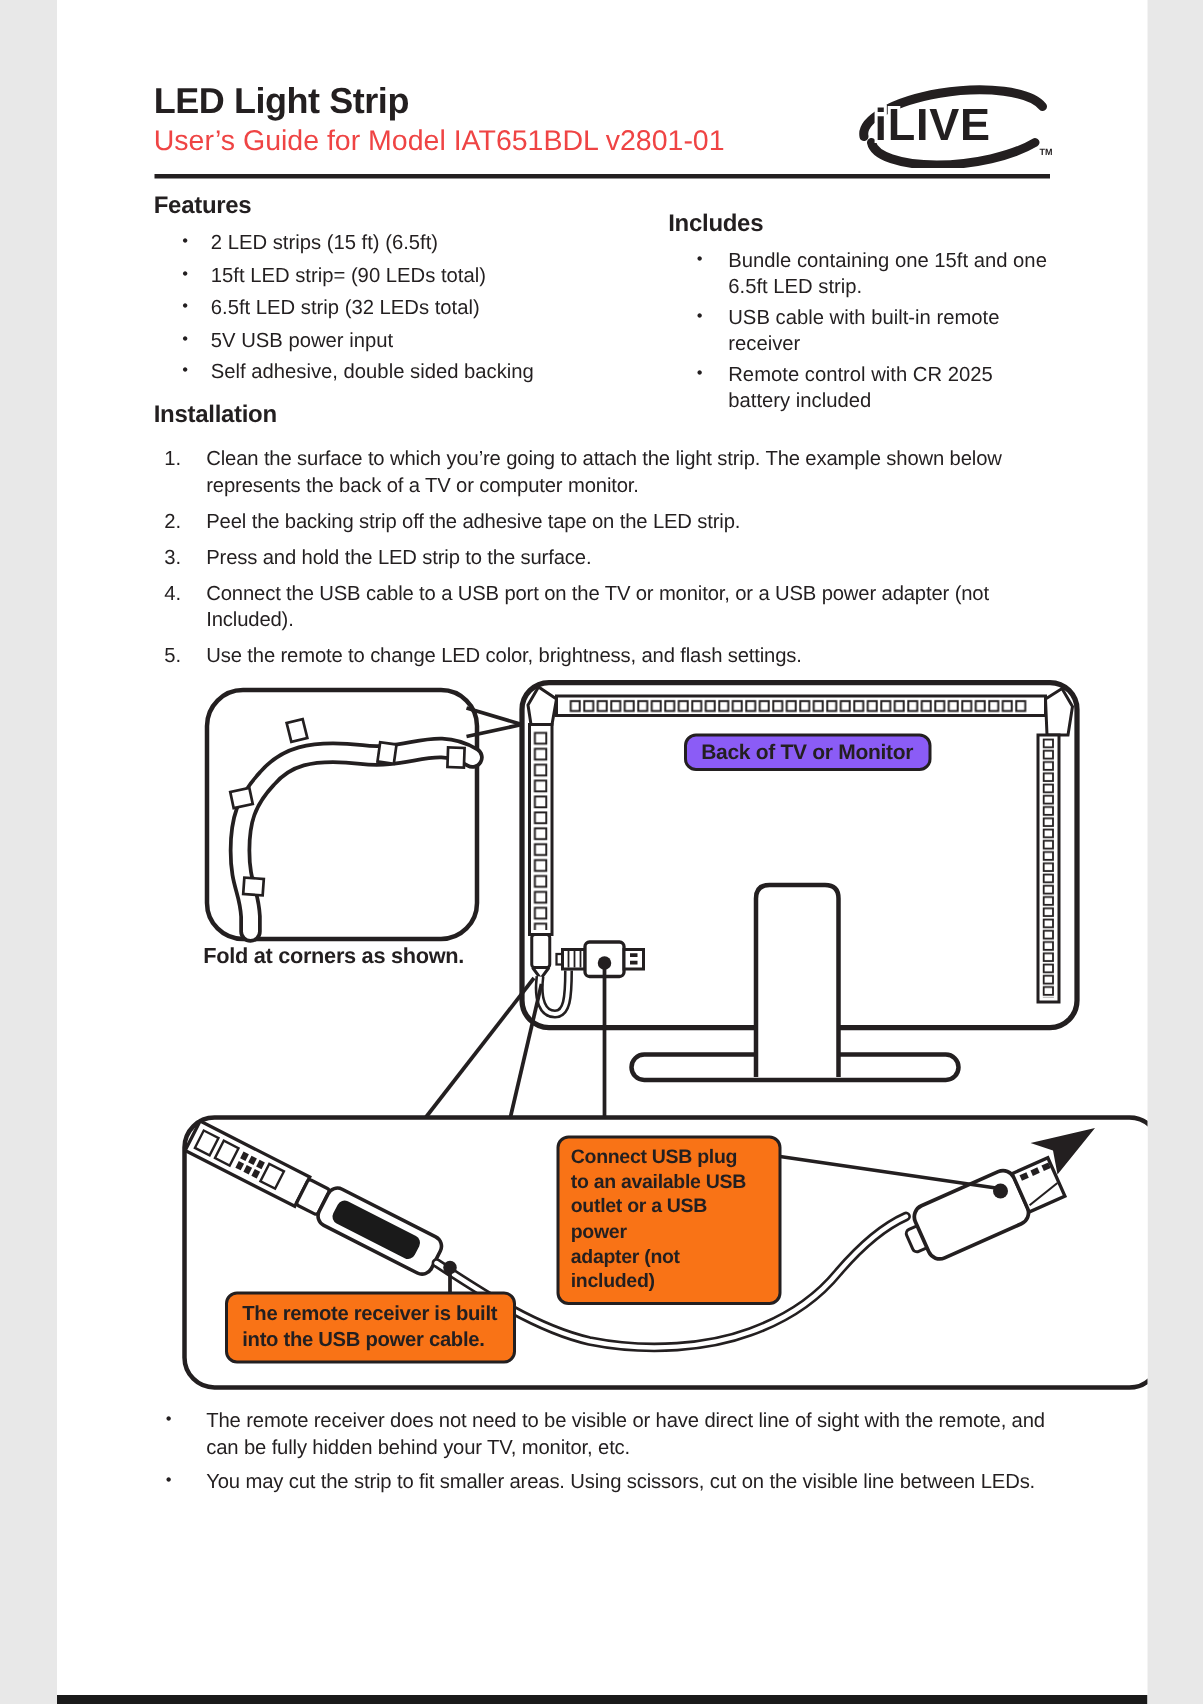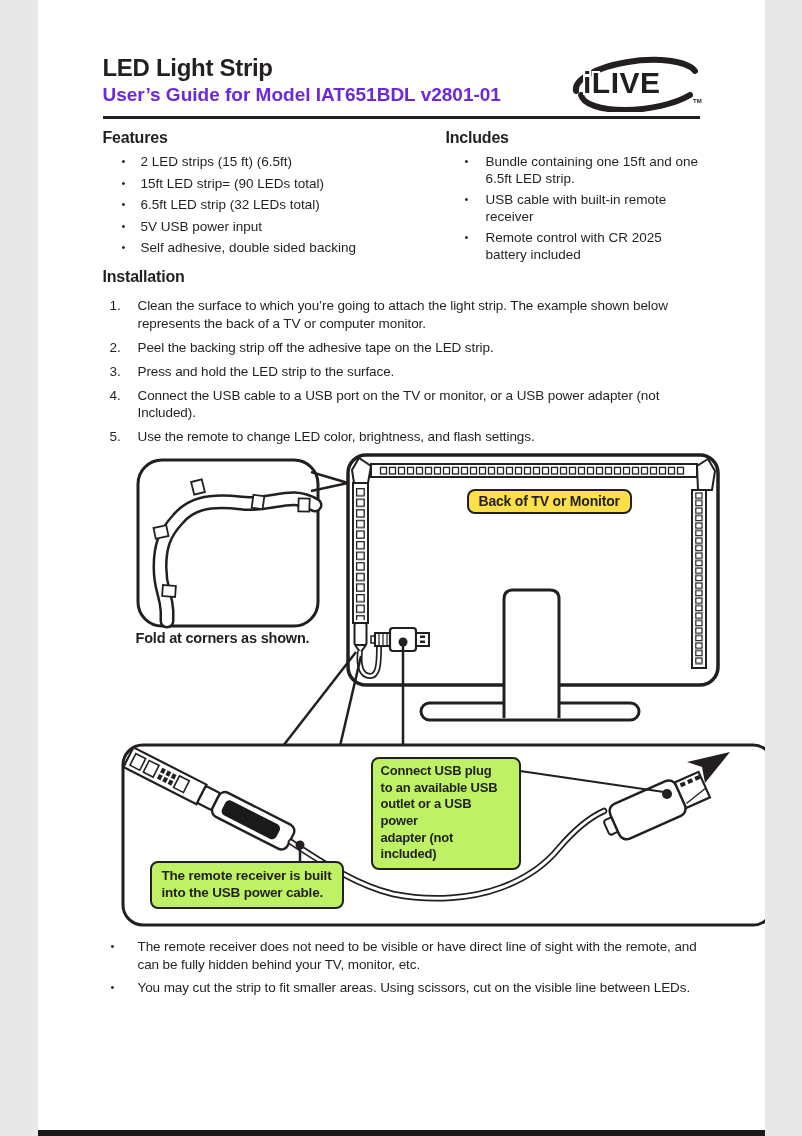--- a/index.html
+++ b/index.html
@@ -5,49 +5,49 @@
   * { box-sizing: border-box; }
   html,body { margin:0; padding:0; background:#e8e8e8; }
   .page {
     position:relative; width:727px; height:1136px; margin:0 auto;
     background:#ffffff; overflow:hidden;
     font-family:"Liberation Sans", sans-serif; color:#231f20;
   }
   
   .header { position:absolute; left:65px; top:54px; right:65px; }
   .doc-title { margin:0; font-size:24px; font-weight:bold; letter-spacing:-0.3px; }
-  .doc-subtitle { margin:2px 0 0 0; font-size:19px; color:#6d28d9; font-weight:bold; }
+  .doc-subtitle { margin:2px 0 0 0; font-size:19px; color:#ef4444; font-weight:normal; }
   .header-rule { position:absolute; left:65px; right:65px; top:116px; height:3px; background:#231f20; }
   .logo { position:absolute; right:62px; top:50px; width:134px; height:62px; }
   
   .cols { position:absolute; left:65px; right:60px; top:129px; display:flex;justify-content:flex-end; }
   .col-features { width:343px; flex:none; }
-  .col-includes { flex:1; }
+  .col-includes { flex:1;margin-top:12px; }
   h2.section-heading { margin:0 0 7px 0; font-size:16px; font-weight:bold; letter-spacing:-0.2px; }
   ul.bullets { list-style:none; margin:0; padding:0; font-size:13.5px; line-height:1.23; }
   ul.bullets li { position:relative; padding-left:38px; margin-bottom:5px; }
   ul.bullets li::before { content:"\2022"; position:absolute; left:19px; top:1px; font-size:11px; }
   .col-includes ul.bullets { max-width:316px; }
   .col-includes ul.bullets li { padding-left:40px; }
   ul.bullets li::marker { content:""; }
   
   .installation { position:absolute; left:65px; right:50px; top:268px; }
   ol.steps { list-style:none; counter-reset:step; margin:11px 0 0 0; padding:0; font-size:13.5px; line-height:1.3; letter-spacing:-0.1px; }
   ol.steps li { counter-increment:step; position:relative; padding-left:35px; margin-bottom:6.5px; max-width:660px; }
   ol.steps li::before { content:counter(step) "."; position:absolute; left:7px; }
   
   .diagram { position:absolute; left:0; top:445px; width:802px; height:492px; }
   .diagram svg.art { position:absolute; left:0; top:0; }
   .tv-label {
     position:absolute; left:418px; top:44px; border:2.5px solid #231f20; border-radius:8px;
-    background:#fde047; padding:2px 10px 3px; font-weight:bold; font-size:14px; letter-spacing:-0.2px;margin-left:11px;
+    background:#8b5cf6; padding:2px 10px 3px; font-weight:bold; font-size:14px; letter-spacing:-0.2px;
   }
   .fold-caption { position:absolute; left:98px; top:185px; font-weight:bold; font-size:14.5px; letter-spacing:-0.2px; }
   .callout {
-    position:absolute; border:2.5px solid #231f20; border-radius:8px; background:#bef264;
+    position:absolute; border:2.5px solid #231f20; border-radius:8px; background:#f97316;
     font-weight:bold; line-height:1.28; white-space:pre-line; letter-spacing:-0.2px;
   }
   .callout-usb { left:333px; top:312px; width:150px; padding:4px 8px 5px; font-size:13px; }
   .callout-receiver { left:112px; top:416px; width:194px; padding:4px 10px 5px; font-size:13.5px; }
   
   .notes { position:absolute; left:65px; right:50px; top:938px; }
   ul.notes-list { list-style:none; margin:0; padding:0; font-size:13.5px; line-height:1.3; letter-spacing:-0.1px; }
   ul.notes-list li { position:relative; padding-left:35px; margin-bottom:6px; max-width:665px; }
   ul.notes-list li::before { content:"\2022"; position:absolute; left:8px; top:1px; font-size:11px; }
   

